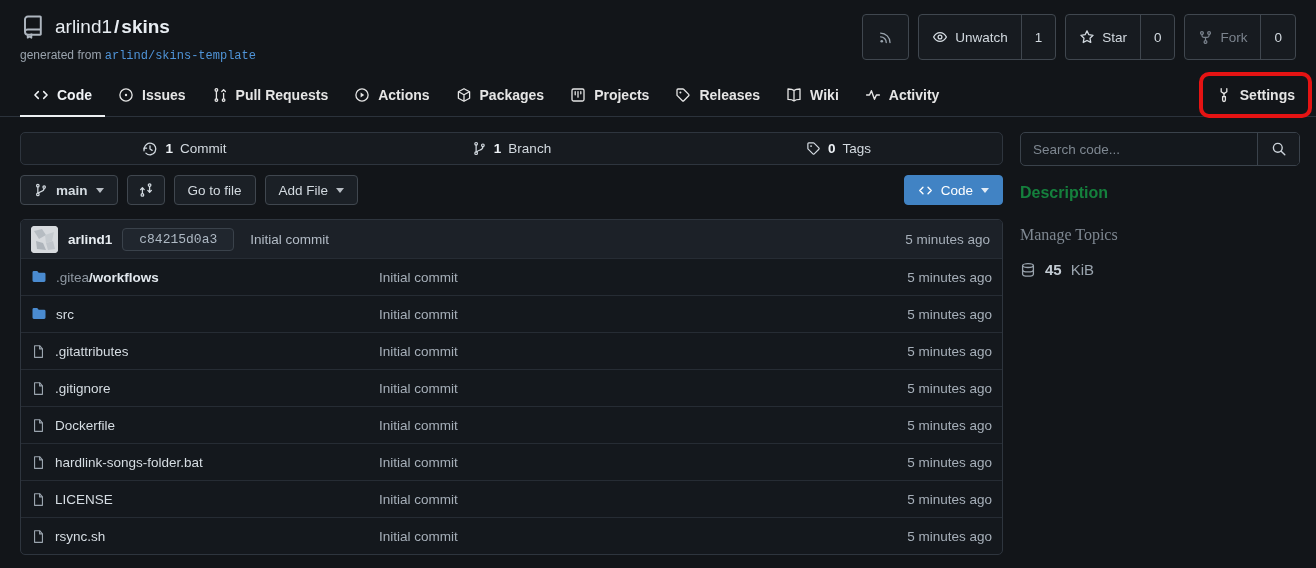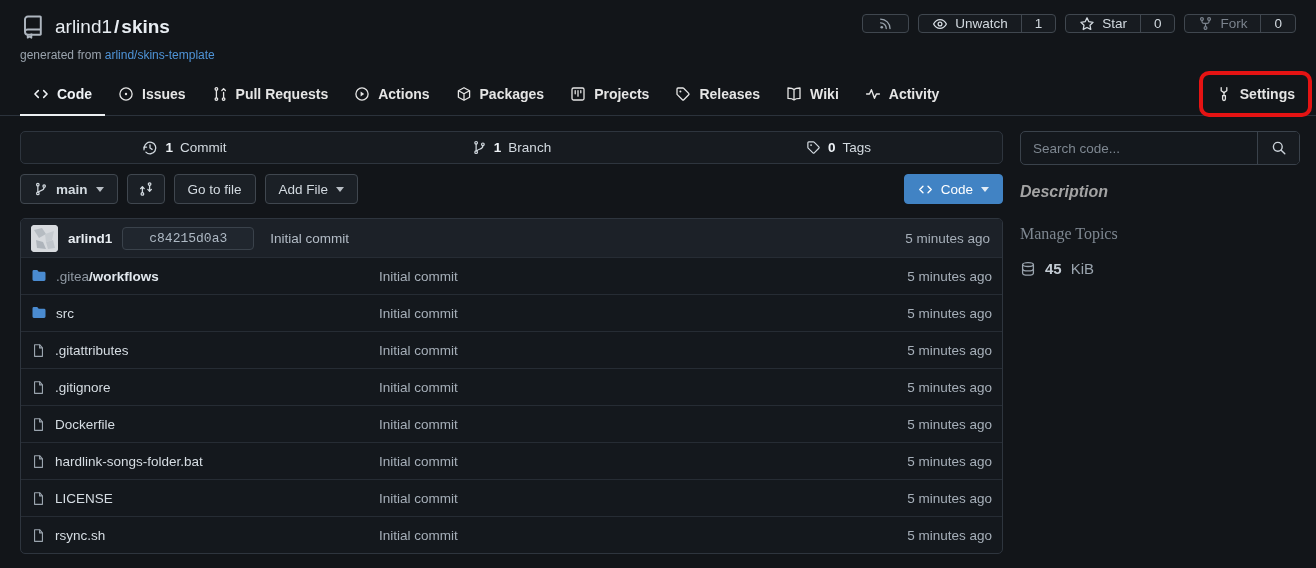--- a/index.html
+++ b/index.html
@@ -14,25 +14,25 @@
   svg { display:block; flex:none; }
 
   
   .header { position:relative; padding:14px 20px 0 20px; }
   .title-row { display:flex; align-items:center; gap:10px; }
   .repo-title { font-size:19px; color:#e8edf2; font-weight:normal; }
   .repo-title .owner { font-weight:normal; }
   .repo-title .sep { font-weight:bold; margin:0 2px; }
   .repo-title .name { font-weight:bold; }
   .generated { margin-top:9px; font-size:12px; color:#9aa3ad; }
-  .generated a { color:#4f94d8; text-decoration:none; }
+  .generated a { color:#4f94d8; text-decoration:none;font-family:Liberation Mono, monospace; }
 
   .header-actions { position:absolute; top:14px; right:20px; display:flex; gap:9px; }
   .hbtn {
-    display:flex; align-items:center; height:19px;
+    display:flex; align-items:center; height:46px;
     background:#171b20; border:1px solid #40474f; border-radius:4px;
     color:#d3dae0; font-size:13.5px; overflow:hidden; cursor:pointer;
   }
   .hbtn .seg { display:flex; align-items:center; gap:7px; padding:0 13px; height:100%; }
   .hbtn .count { border-left:1px solid #40474f; padding:0 13px; display:flex; align-items:center; height:100%; }
   .hbtn.icon-only .seg { padding:0 15px; }
   .dim { color:#7b838d; }
 
   
   .tabbar {
@@ -86,21 +86,21 @@
   
   .filepanel { margin-top:14px; border:1px solid #2e353e; border-radius:5px; overflow:hidden; background:#14181d; }
   .commit-row {
     height:38px; background:#1c2128; display:flex; align-items:center; padding:0 10px; gap:10px;
   }
   .avatar { width:27px; height:27px; border-radius:4px; overflow:hidden; background:#d9dce0; }
   .commit-author { font-weight:bold; font-size:13.5px; color:#e8edf2; cursor:pointer; }
   .hash-box {
     font-family:"Liberation Mono","DejaVu Sans Mono",monospace;
     font-size:13px; color:#aeb9c4; background:#20262e;
-    border:1px solid #3a424b; border-radius:4px; padding:3px 26px; cursor:pointer;
+    border:1px solid #3a424b; border-radius:4px; padding:3px 16px; cursor:pointer;
   }
   .commit-msg { margin-left:6px; font-size:13.5px; color:#b3bcc6; cursor:pointer; }
   .commit-time { margin-left:auto; font-size:13.5px; color:#a6afb9; padding-right:2px; }
 
   .frow {
     height:37px; border-top:1px solid #262c34; display:flex; align-items:center;
     padding:0 10px; font-size:13.5px;
   }
   .fname { flex:0 0 348px; display:flex; align-items:center; gap:9px; min-width:0; }
   .fname a { color:#d6dde3; text-decoration:none; cursor:pointer; }
@@ -117,21 +117,21 @@
   .searchbox input {
     flex:1; background:transparent; border:none; outline:none;
     color:#d3dae0; font-size:13.5px; padding:0 12px;
     font-family:"Liberation Sans","DejaVu Sans",sans-serif;
   }
   .searchbox input::placeholder { color:#7e8791; }
   .search-btn {
     flex:0 0 42px; display:flex; align-items:center; justify-content:center;
     border-left:1px solid #3a424b; cursor:pointer; color:#cbd2d9; background:#171b20;
   }
-  .side-title { margin-top:18px; font-size:16px; font-weight:bold; color:#a3a3a3;font-style:italic; }
+  .side-title { margin-top:18px; font-size:16px; font-weight:bold; color:#15803d; }
   .side-desc { margin-top:11px; font-size:15px; color:#8b949e; }
   .manage-topics { margin-top:24px; font-size:16px; color:#7e8791; cursor:pointer;font-family:Liberation Serif, serif; }
   .size-row { margin-top:17px; display:flex; align-items:center; gap:9px; font-size:15px; color:#9aa4ae; }
   .size-row b { color:#c3cbd3; }
   .size-row .unit { color:#9aa4ae; }
 </style>
 </head>
 <body>
 
 <div class="header">

